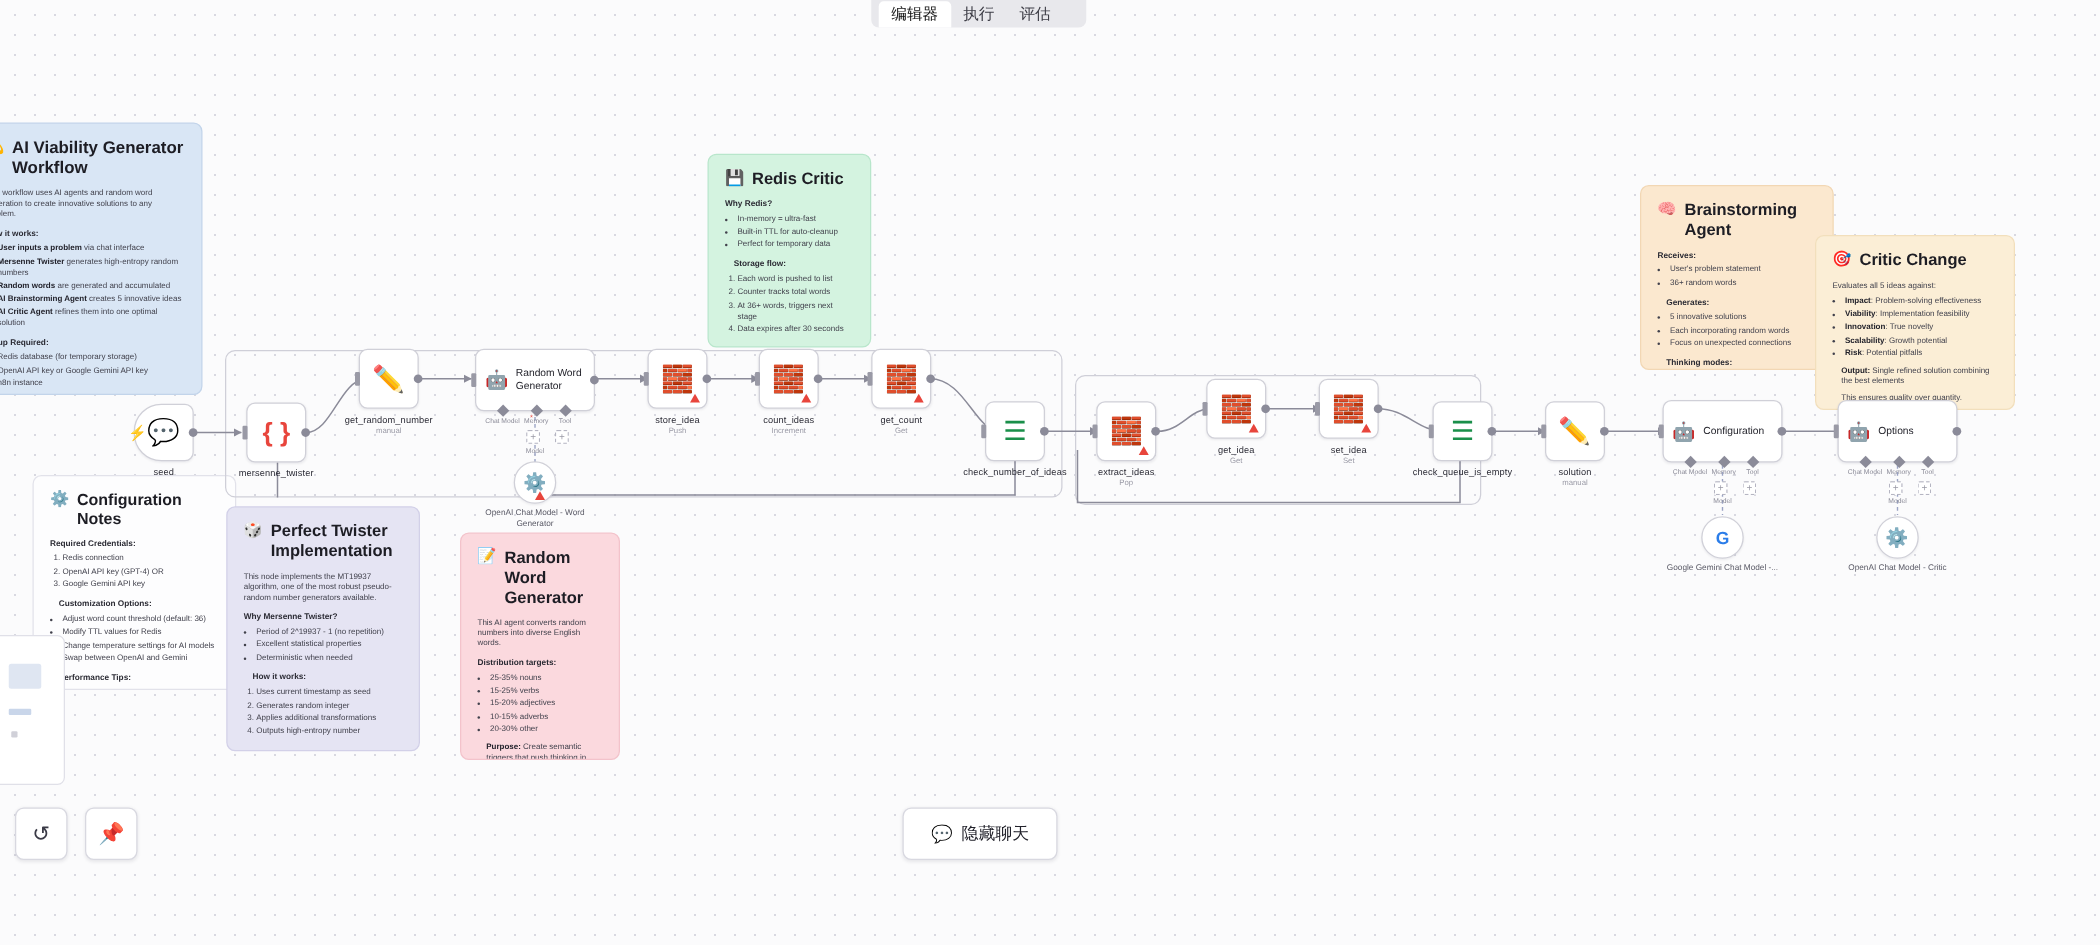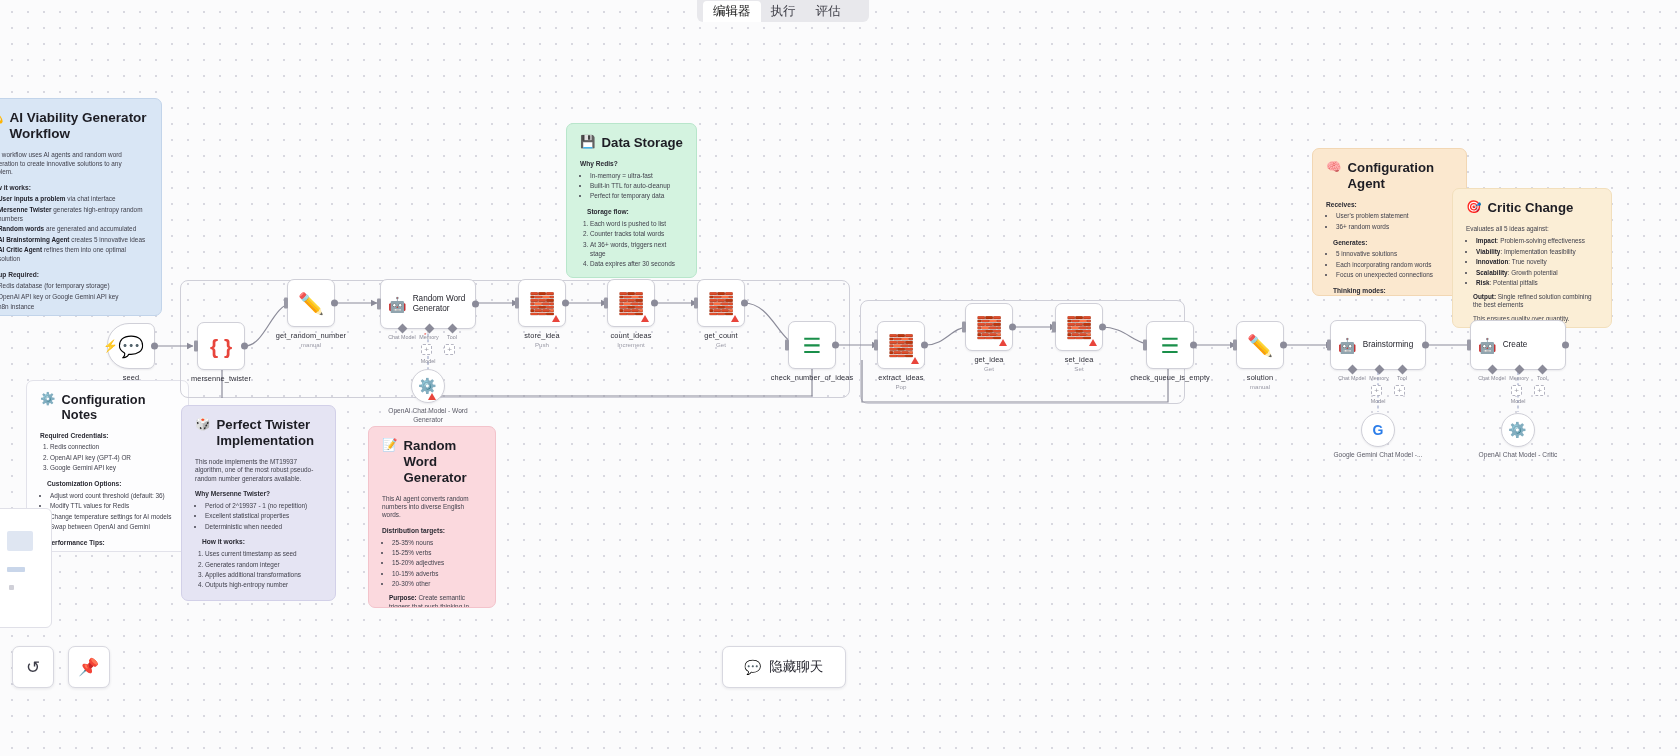--- a/index.html
+++ b/index.html
@@ -349,42 +349,42 @@
       <li>10-15% adverbs</li>
       <li>20-30% other</li>
     </ul>
     <p class="indent" style="margin-top:5px"><b>Purpose:</b><span> Create semantic triggers that push thinking in unexpected directions.</span></p>
 
   </div>
 
   <div class="note" id="note-redis">
     <h3>
         <span class="emo">💾</span>
-        <span>Data Storage</span>
+        <span>Redis Critic</span>
       </h3>
     <div class="sub" style="margin-top:0">Why Redis?</div>
     <ul>
       <li>In-memory = ultra-fast</li>
       <li>Built-in TTL for auto-cleanup</li>
       <li>Perfect for temporary data</li>
     </ul>
     <div class="sub indent">Storage flow:</div>
     <ol>
       <li>Each word is pushed to list</li>
       <li>Counter tracks total words</li>
       <li>At 36+ words, triggers next stage</li>
       <li>Data expires after 30 seconds</li>
     </ol>
 
   </div>
 
   <div class="note" id="note-brainstorm">
     <h3>
         <span class="emo">🧠</span>
-        <span>Configuration Agent</span>
+        <span>Brainstorming Agent</span>
       </h3>
     <div class="sub" style="margin-top:0">Receives:</div>
     <ul>
       <li>User's problem statement</li>
       <li>36+ random words</li>
     </ul>
     <div class="sub indent">Generates:</div>
     <ul>
       <li>5 innovative solutions</li>
       <li>Each incorporating random words</li>
@@ -521,36 +521,36 @@
   <div class="node sq" style="left:1236px; top:321px;">
     <span class="glyph" style="color:#4a58d8;">✏️</span>
     <span class="port in"></span>
     <span class="port out"></span>
     <span class="caption">solution</span>
     <span class="subcaption">manual</span>
   </div>
 
   <div class="node wide" style="left:1330px; top:320px; justify-content:flex-start; padding-left:7px; gap:6px;">
     <span class="glyph" style="font-size:15px;">🤖</span>
-    <span class="nodelabel">Brainstorming</span>
+    <span class="nodelabel">Configuration</span>
     <span class="port in"></span>
     <span class="port out"></span>
     <span class="subport" style="left:18px; bottom:-4px;"></span>
     <span class="subport" style="left:45px; bottom:-4px;"></span>
     <span class="subport" style="left:68px; bottom:-4px;"></span>
     <span class="subport-label" style="left:21px; top:54px;">Chat Model</span>
     <span class="subport-label" style="left:48px; top:54px;">Memory</span>
     <span class="subport-label" style="left:71px; top:54px;">Tool</span>
     <span class="plusbox" style="left:40px; top:64px;">+</span>
     <span class="plusbox" style="left:63px; top:64px;">+</span>
   </div>
 
   <div class="node wide" style="left:1470px; top:320px; justify-content:flex-start; padding-left:7px; gap:6px;">
     <span class="glyph" style="font-size:15px;">🤖</span>
-    <span class="nodelabel">Create</span>
+    <span class="nodelabel">Options</span>
     <span class="port in"></span>
     <span class="port out"></span>
     <span class="subport" style="left:18px; bottom:-4px;"></span>
     <span class="subport" style="left:45px; bottom:-4px;"></span>
     <span class="subport" style="left:68px; bottom:-4px;"></span>
     <span class="subport-label" style="left:21px; top:54px;">Chat Model</span>
     <span class="subport-label" style="left:48px; top:54px;">Memory</span>
     <span class="subport-label" style="left:71px; top:54px;">Tool</span>
     <span class="plusbox" style="left:40px; top:64px;">+</span>
     <span class="plusbox" style="left:63px; top:64px;">+</span>

